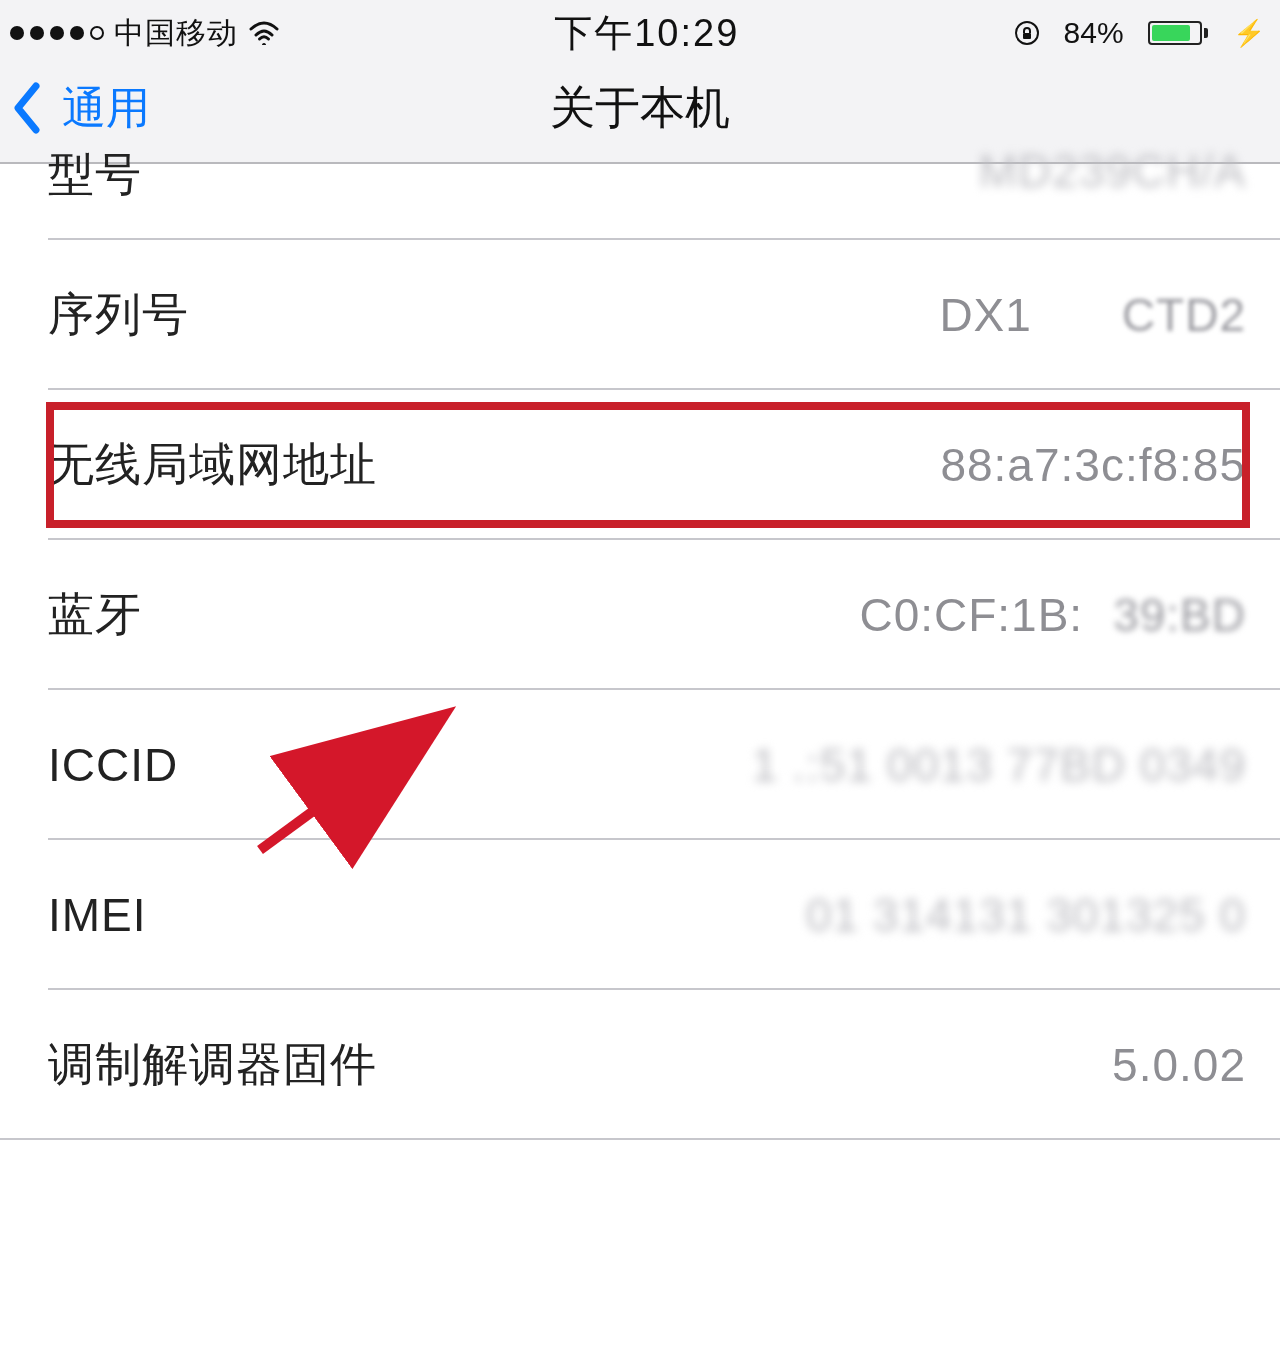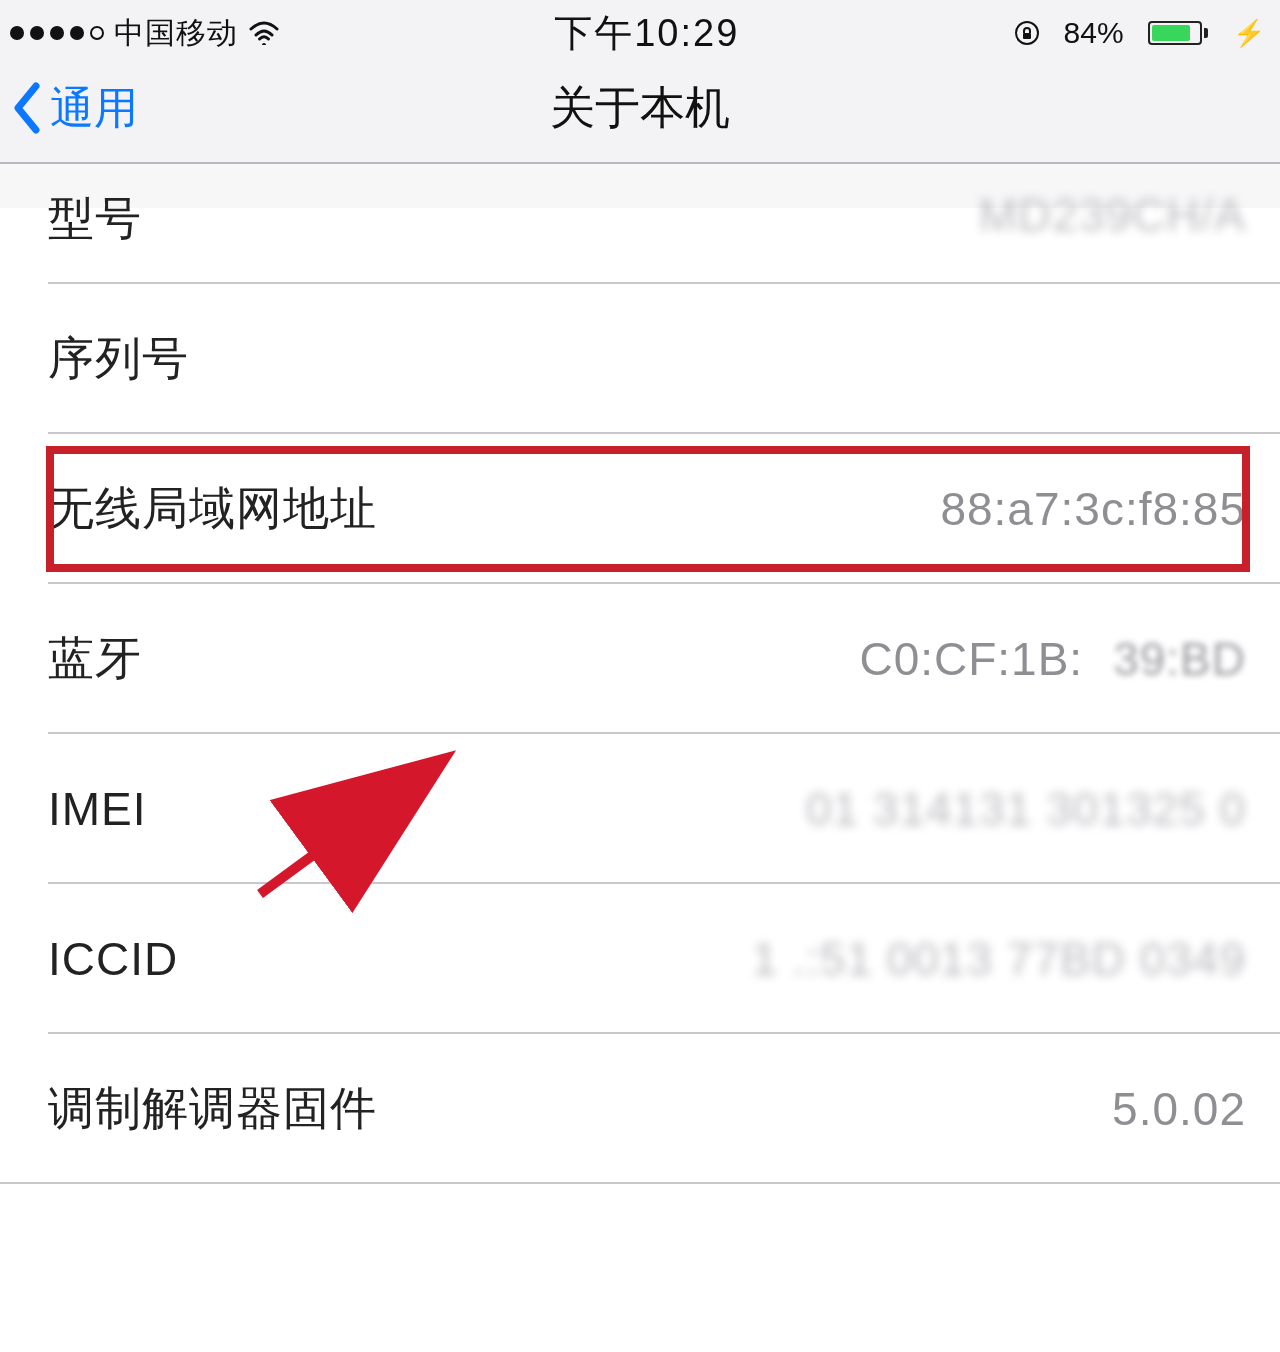--- a/index.html
+++ b/index.html
@@ -50,42 +50,41 @@
       height: 110px;
       background: #f3f3f5;
       display: flex;
       align-items: center;
       position: relative;
       border-bottom: 2px solid #b9b9bd;
     }
     .nav-back {
       display: flex;
       align-items: center;
-      gap: 8px;
+      gap: 20px;
       padding-left: 12px;
       color: #0a79ff;
       font-size: 44px;
     }
     .nav-back .chevron svg { display: block; }
     .nav-title {
       position: absolute;
       left: 0; right: 0;
       text-align: center;
       font-size: 45px;
       font-weight: 500;
       color: #111;
       pointer-events: none;
     }
 
     
     .list {
       flex: 1;
       background: #fff;
       position: relative;
-      margin-top: 44px;
     }
     .row {
       display: flex;
       align-items: center;
       justify-content: space-between;
       padding: 0 34px 0 48px;
       min-height: 150px;
       position: relative;
     }
     .row .label {
@@ -204,47 +203,50 @@
   <div class="list">
 
     <div class="row first">
       <span class="label">型号</span>
       <span class="value blurred">MD239CH/A</span>
       <div class="sep"></div>
     </div>
 
     <div class="row">
       <span class="label">序列号</span>
+      <span class="value">
+        <span class="blurred" style="display:inline-block;margin-right:90px">DX1</span><span style="filter:blur(2px);color:#9a9aa0">CTD2</span>
+      </span>
       <div class="sep"></div>
     </div>
 
     <div class="row highlighted">
       <span class="label">无线局域网地址</span>
       <span class="value" style="color:#8e8e93">88:a7:3c:f8:85</span>
       <div class="highlight-box"></div>
       <div class="sep"></div>
     </div>
 
     <div class="row">
       <span class="label">蓝牙</span>
       <span class="value">
         <span class="blurred" style="display:inline-block;margin-right:30px">C0:CF:1B:</span><span style="filter:blur(3px);color:#9a9aa0">39:BD</span>
       </span>
       <div class="sep"></div>
     </div>
 
     <div class="row">
+      <span class="label">ICCID</span>
+      <span class="value blurred">1  .:51 0013 77BD 0349</span>
+      <div class="sep"></div>
+    </div>
+
+    <div class="row">
       <span class="label">IMEI</span>
       <span class="value blurred">01 314131  301325 0</span>
-      <div class="sep"></div>
-    </div>
-
-    <div class="row">
-      <span class="label">ICCID</span>
-      <span class="value blurred">1  .:51 0013 77BD 0349</span>
       <div class="sep"></div>
     </div>
 
     <div class="row">
       <span class="label">调制解调器固件</span>
       <span class="value">5.0.02</span>
       <div class="sep-full"></div>
     </div>
 
     <div class="arrow-annot">

